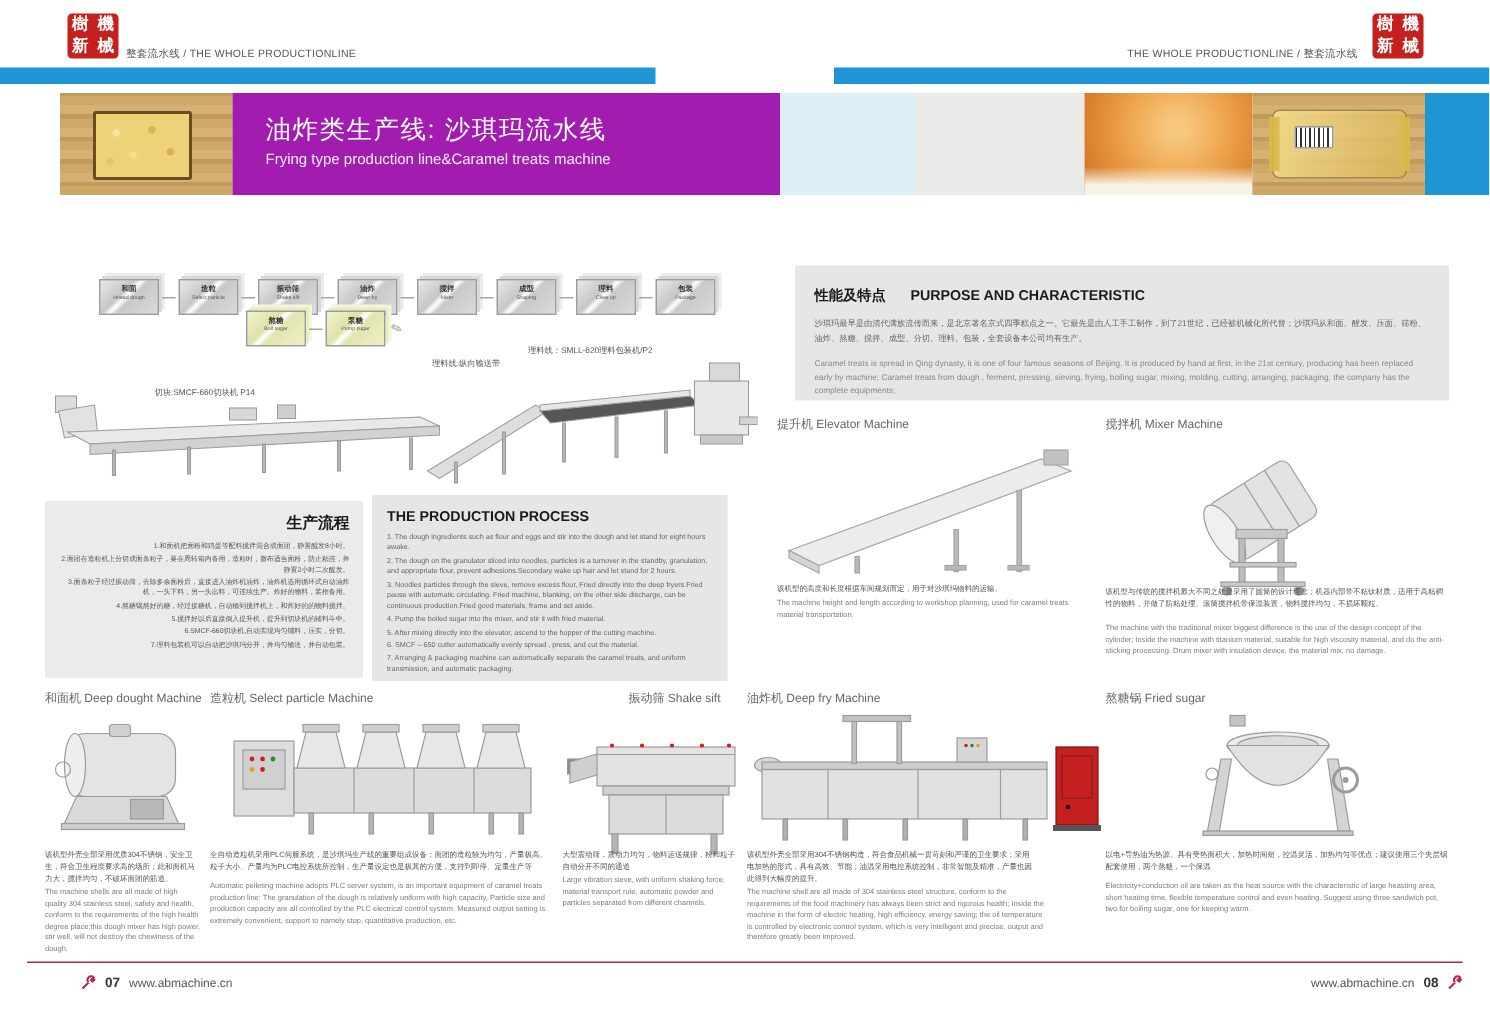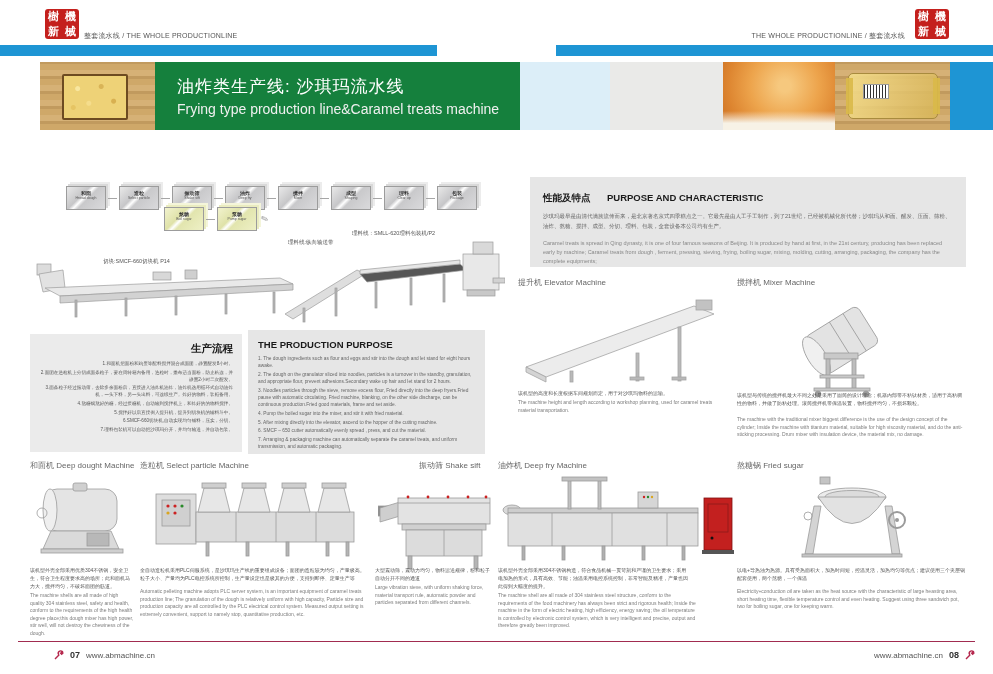--- a/index.html
+++ b/index.html
@@ -8,23 +8,23 @@
   .abs{position:absolute;}
 
   
   .seal{width:34px;height:30px;background:#c4201d;border-radius:3px;display:grid;
         grid-template-columns:1fr 1fr;align-items:center;justify-items:center;
         color:#fff;font-size:11px;line-height:11px;font-weight:bold;}
   .hdr-label{font-size:7px;color:#555;letter-spacing:.2px;white-space:nowrap;}
   .bar{height:11px;background:#1e95d4;}
 
   
-  .banner-gray{background:#15803d;color:#fff;padding:13px 0 0 22px;box-sizing:border-box;}
+  .banner-gray{background:#a21caf;color:#fff;padding:13px 0 0 22px;box-sizing:border-box;}
   .banner-gray .zh{font-size:17px;letter-spacing:1px;}
-  .banner-gray .en{font-size:14px;margin-top:3px;color:#f0f0f0;}
+  .banner-gray .en{font-size:10px;margin-top:3px;color:#f0f0f0;}
   .wood{background:repeating-linear-gradient(0deg,#cfa869 0 6px,#c19a5e 6px 9px,#d6b176 9px 15px);}
   .sachima{position:absolute;left:22px;top:12px;width:62px;height:42px;background:#eed277;
            border:2px solid #6d4b21;border-radius:2px;
            background-image:radial-gradient(circle at 22% 30%,#f8e7a0 2px,transparent 3px),
              radial-gradient(circle at 60% 25%,#d9b457 2px,transparent 3px),
              radial-gradient(circle at 40% 65%,#f5dd8c 2px,transparent 3px),
              radial-gradient(circle at 80% 60%,#d8b050 2px,transparent 3px),
              radial-gradient(circle at 15% 75%,#e6c463 2px,transparent 3px);}
   .closeup{background:
       linear-gradient(to top,#f7f2e6 10%,rgba(247,242,230,0) 28%),
@@ -208,21 +208,21 @@
     <p class="item-zh">1.和面机把面粉和鸡蛋等配料搅拌混合成面团，静置醒发8小时。</p>
     <p class="item-zh">2.面团在造粒机上分切成面条粒子，要在周转箱内备用，造粒时，撒布适当面粉，防止粘连，并静置2小时二次醒发。</p>
     <p class="item-zh">3.面条粒子经过振动筛，去除多余面粉后，直接进入油炸机油炸，油炸机选用循环式自动油炸机，一头下料，另一头出料，可连续生产。炸好的物料，装框备用。</p>
     <p class="item-zh">4.熬糖锅熬好的糖，经过接糖机，自动输到搅拌机上，和炸好的的物料搅拌。</p>
     <p class="item-zh">5.搅拌好以后直接倒入提升机，提升到切块机的辅料斗中。</p>
     <p class="item-zh">6.SMCF-660切块机,自动实现均匀铺料，压实，分切。</p>
     <p class="item-zh">7.理料包装机可以自动把沙琪玛分开，并均匀输送，并自动包装。</p>
   </div>
 
   <div class="abs graybox" style="left:248px;top:330px;width:237px;height:124px;padding:9px 10px;background:#e6e6e6;">
-    <div class="pe-title">THE PRODUCTION PURPOSE</div>
+    <div class="pe-title">THE PRODUCTION PROCESS</div>
     <p class="item-en">1. The dough ingredients such as flour and eggs and stir into the dough and let stand for eight hours awake.</p>
     <p class="item-en">2. The dough on the granulator sliced into noodles, particles is a turnover in the standby, granulation, and appropriate flour, prevent adhesions.Secondary wake up hair and let stand for 2 hours.</p>
     <p class="item-en">3. Noodles particles through the sieve, remove excess flour, Fried directly into the deep fryers.Fried pause with automatic circulating. Fried machine, blanking, on the other side discharge, can be continuous production.Fried good materials, frame and set aside.</p>
     <p class="item-en">4. Pump the boiled sugar into the mixer, and stir it with fried material.</p>
     <p class="item-en">5. After mixing directly into the elevator, ascend to the hopper of the cutting machine.</p>
     <p class="item-en">6. SMCF – 650 cutter automatically evenly spread , press, and cut the material.</p>
     <p class="item-en">7. Arranging &amp; packaging machine can automatically separate the caramel treats, and uniform transmission, and automatic packaging.</p>
   </div>
 
   <div class="abs graybox" style="left:530px;top:177px;width:436px;height:90px;padding:10px 13px;background:#e6e6e6;">

